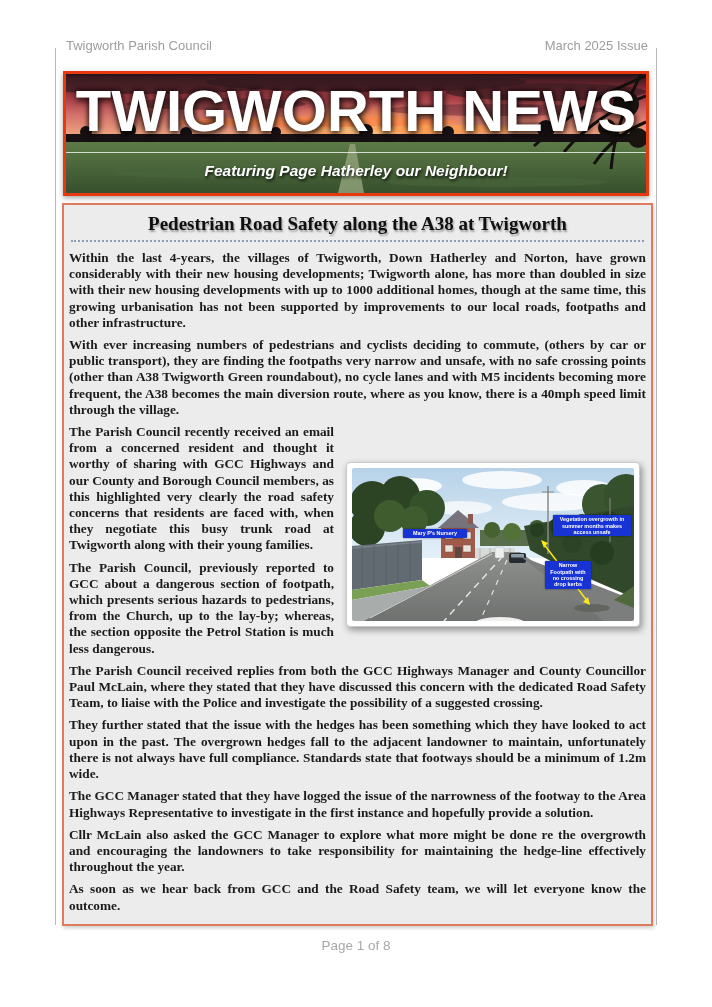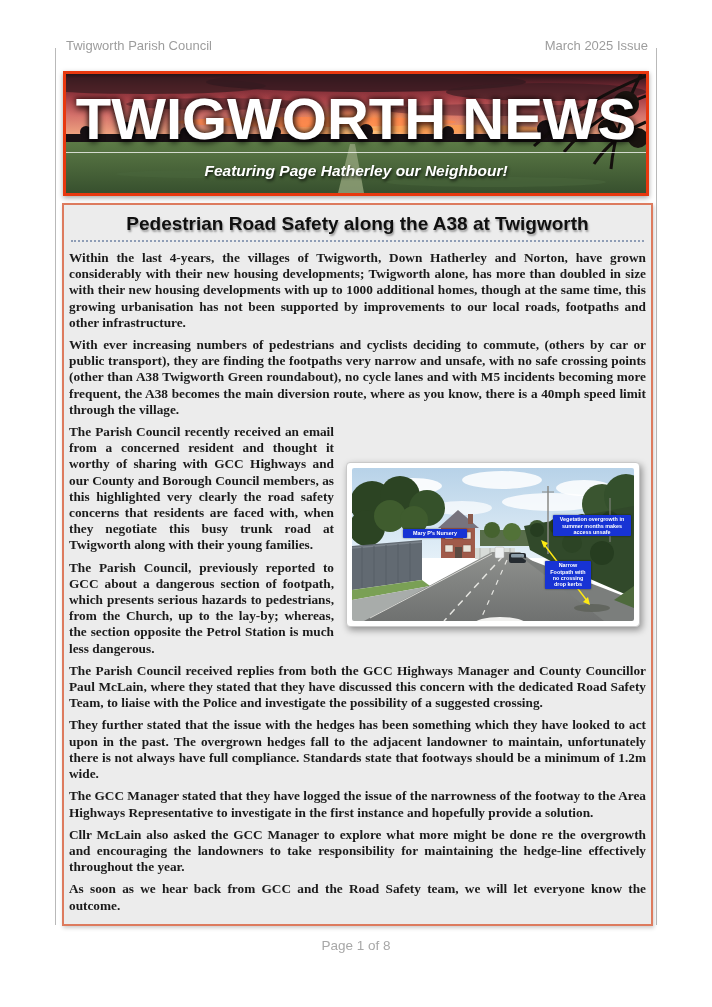--- a/index.html
+++ b/index.html
@@ -9,31 +9,31 @@
   .vrule{position:absolute;top:48px;height:877px;width:1px;background:#b9b9b9;}
   .vrule.left{left:55px;}
   .vrule.right{left:656px;}
   
   .hdr{position:absolute;top:38px;left:66px;width:582px;display:flex;justify-content:space-between;
        color:#9d9d9d;font-size:13px;}
   
   .banner{position:absolute;left:63px;top:71px;width:580px;height:119px;border:3px solid #e8380f;
           box-shadow:0 2px 5px rgba(0,0,0,.35);overflow:hidden;}
   .banner svg{display:block;}
-  .banner-title{position:absolute;left:0;top:16px;width:100%;text-align:center;color:#ffffff;
+  .banner-title{position:absolute;left:0;top:8px;width:100%;text-align:center;color:#ffffff;
         font-size:58px;font-weight:bold;letter-spacing:0px;line-height:1;white-space:nowrap;
         text-shadow:0 4px 6px rgba(0,0,0,.65), 3px 0 5px rgba(0,0,0,.45), -2px -2px 4px rgba(0,0,0,.4);}
   .banner-hline{position:absolute;left:0;top:78px;width:100%;height:1px;background:rgba(255,255,255,.75);}
   .banner-subtitle{position:absolute;left:0;top:88px;width:100%;text-align:center;color:#fff;
         font-style:italic;font-weight:bold;font-size:15.5px;
         text-shadow:1px 2px 3px rgba(0,0,0,.8);}
   
   .article-box{position:absolute;left:62px;top:203px;width:577px;height:707px;background:#ececec;
         border:2px solid #dd7b5e;padding:6px 5px;box-shadow:1px 2px 4px rgba(0,0,0,.2);overflow:hidden;}
-  .article-title{margin:2px 0 5px 0;text-align:center;font-family:Liberation Sans, sans-serif;
+  .article-title{margin:2px 0 5px 0;text-align:center;font-family:Liberation Serif, serif;
         font-size:19px;font-weight:bold;color:#101010;text-shadow:1px 1.5px 2px rgba(0,0,0,.35);}
   .dotted-rule{border:none;border-bottom:2px dotted #8e9db6;margin:0 2px 8px 2px;height:0;}
   .article-box p{font-family:"Liberation Serif",serif;font-size:13.3px;line-height:16.2px;
         color:#1b1b1b;text-align:justify;margin:0 0 6px 0;font-weight:bold;}
   
   .float-zone{overflow:visible;}
   .photo-float{float:right;width:312px;height:228px;shape-outside:inset(16px 0 0 0);}
   .photo-frame{margin:38px 8px 0 12px;width:282px;background:#ffffff;padding:5px;border:1px solid #c9c9c9;
         border-radius:4px;box-shadow:2px 3px 7px rgba(0,0,0,.4);position:relative;}
   .photo-frame svg{display:block;border-radius:2px;}

